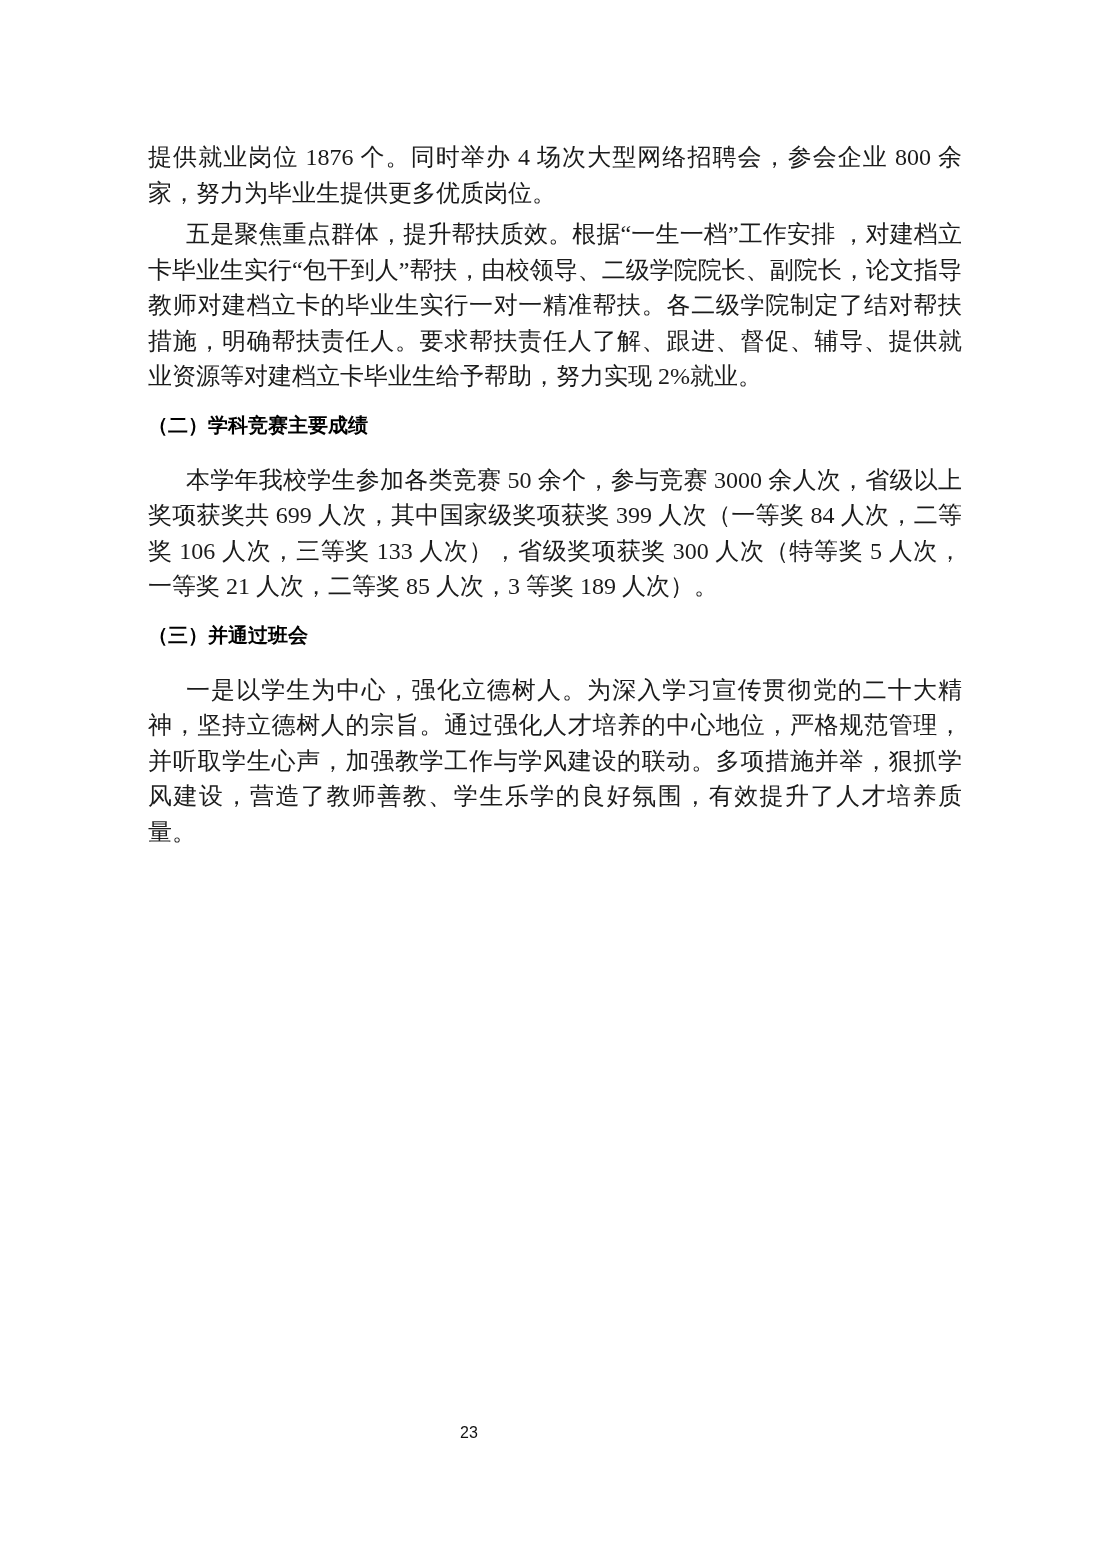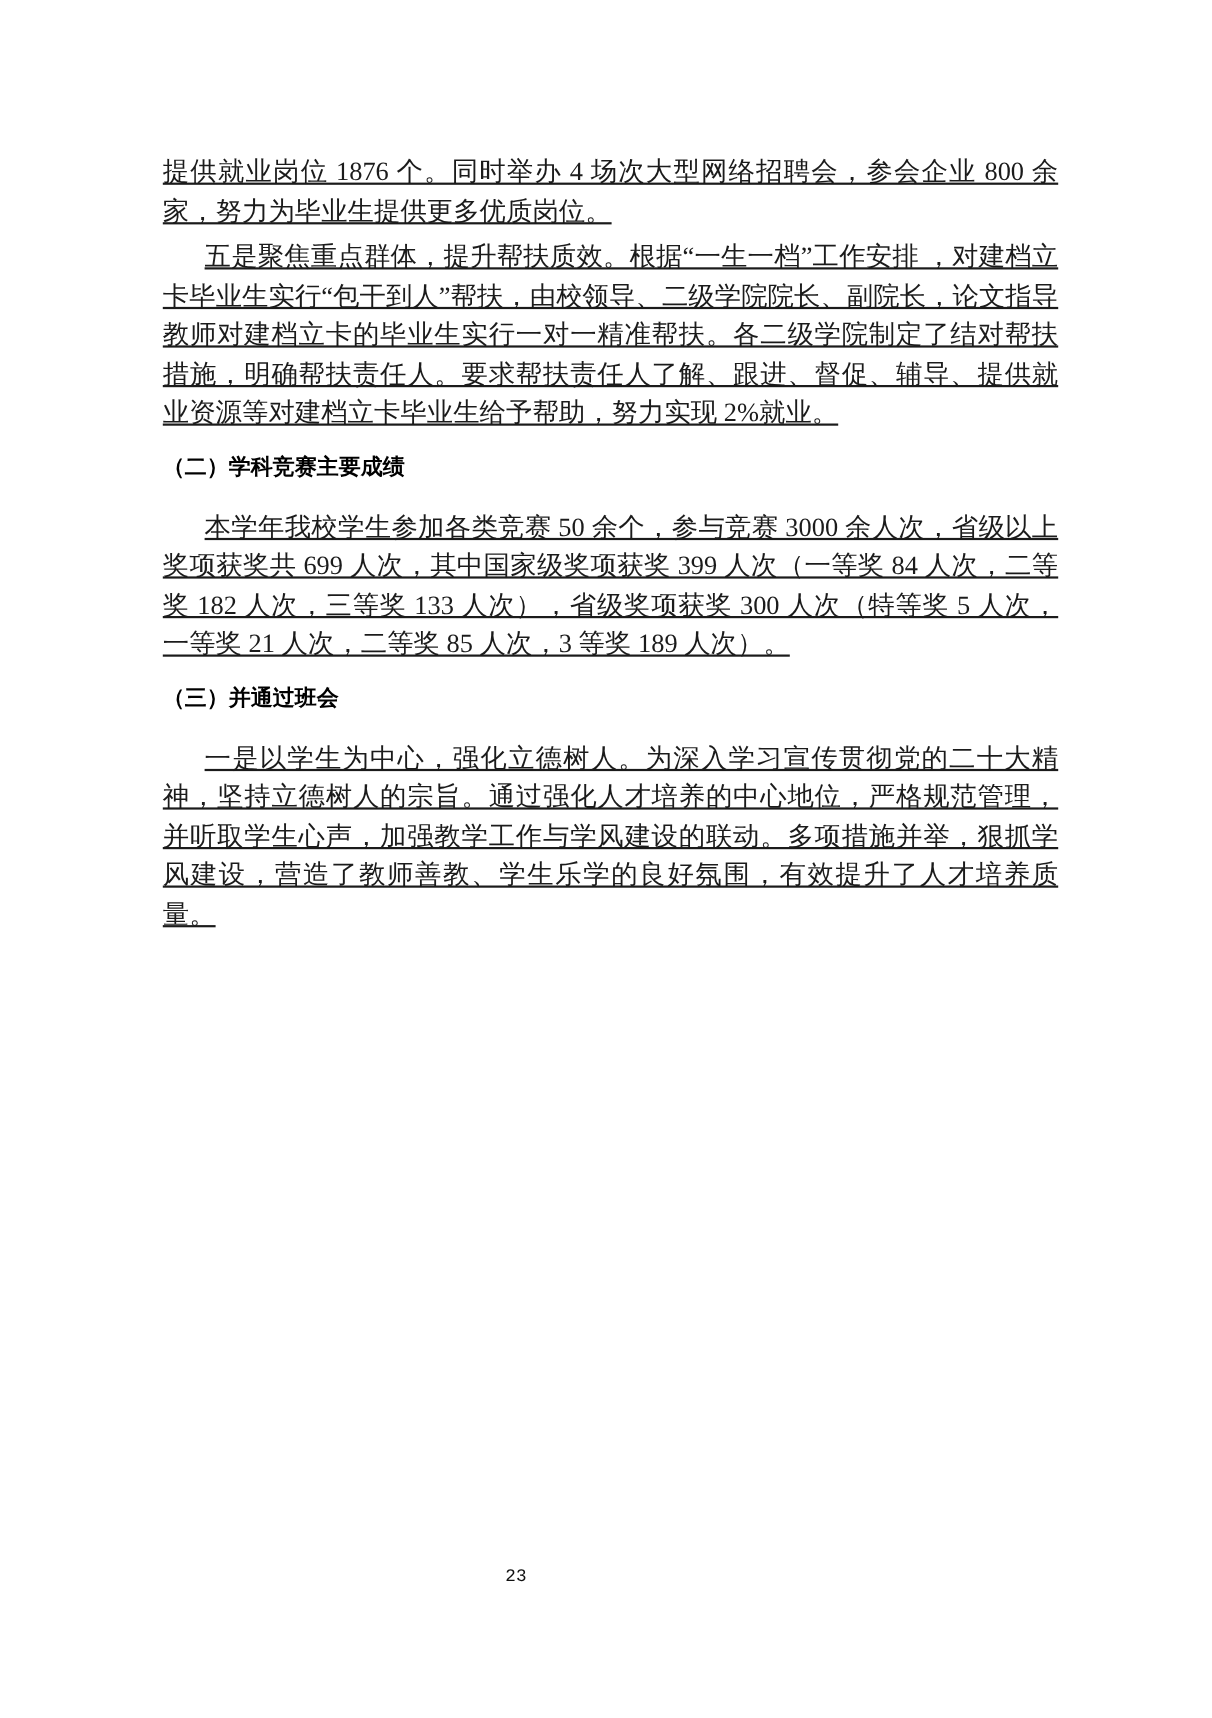--- a/index.html
+++ b/index.html
@@ -23,59 +23,58 @@
   }
   .para {
     margin: 0 0 6px 0;
     font-size: 24px;
     line-height: 35.5px;
     color: #1b1b1b;
     text-align: justify;
     text-justify: inter-ideograph;
     word-break: break-all;
     font-family: "Liberation Serif", "DejaVu Serif", serif;
-    text-decoration: underline;
   }
   .para.indent {
     text-indent: 38px;
   }
   .heading {
     margin: 10px 0 18px 0;
     font-size: 20px;
     font-weight: bold;
     line-height: 40px;
     color: #000000;
     font-family: "Liberation Sans", "DejaVu Sans", sans-serif;
   }
   .page-number {
     position: absolute;
     top: 1424px;
     left: 0;
     width: 938px;
     text-align: center;
     font-size: 16px;
     color: #111111;
-    font-family: Liberation Mono, monospace;
+    font-family: Liberation Sans, sans-serif;
   }
 </style>
 </head>
 <body>
 
 <div class="page">
   <div class="content">
 
     <p class="para">提供就业岗位 1876 个。同时举办 4 场次大型网络招聘会，参会企业 800 余家，努力为毕业生提供更多优质岗位。</p>
 
     <p class="para indent">五是聚焦重点群体，提升帮扶质效。根据“一生一档”工作安排 ，对建档立卡毕业生实行“包干到人”帮扶，由校领导、二级学院院长、副院长，论文指导教师对建档立卡的毕业生实行一对一精准帮扶。各二级学院制定了结对帮扶措施，明确帮扶责任人。要求帮扶责任人了解、跟进、督促、辅导、提供就业资源等对建档立卡毕业生给予帮助，努力实现 2%就业。</p>
 
 
 
     <h2 class="heading">（二）学科竞赛主要成绩</h2>
 
-    <p class="para indent">本学年我校学生参加各类竞赛 50 余个，参与竞赛 3000 余人次，省级以上奖项获奖共 699 人次，其中国家级奖项获奖 399 人次（一等奖 84 人次，二等奖 182 人次，三等奖 133 人次），省级奖项获奖 300 人次（特等奖 5 人次，一等奖 21 人次，二等奖 85 人次，3 等奖 189 人次）。</p>
+    <p class="para indent">本学年我校学生参加各类竞赛 50 余个，参与竞赛 3000 余人次，省级以上奖项获奖共 699 人次，其中国家级奖项获奖 399 人次（一等奖 84 人次，二等奖 106 人次，三等奖 133 人次），省级奖项获奖 300 人次（特等奖 5 人次，一等奖 21 人次，二等奖 85 人次，3 等奖 189 人次）。</p>
 
     <h2 class="heading">（三）并通过班会</h2>
 
 
     <p class="para indent">一是以学生为中心，强化立德树人。为深入学习宣传贯彻党的二十大精神，坚持立德树人的宗旨。通过强化人才培养的中心地位，严格规范管理，并听取学生心声，加强教学工作与学风建设的联动。多项措施并举，狠抓学风建设，营造了教师善教、学生乐学的良好氛围，有效提升了人才培养质量。</p>
 
   </div>
 
   <div class="page-number">23</div>
 </div>

